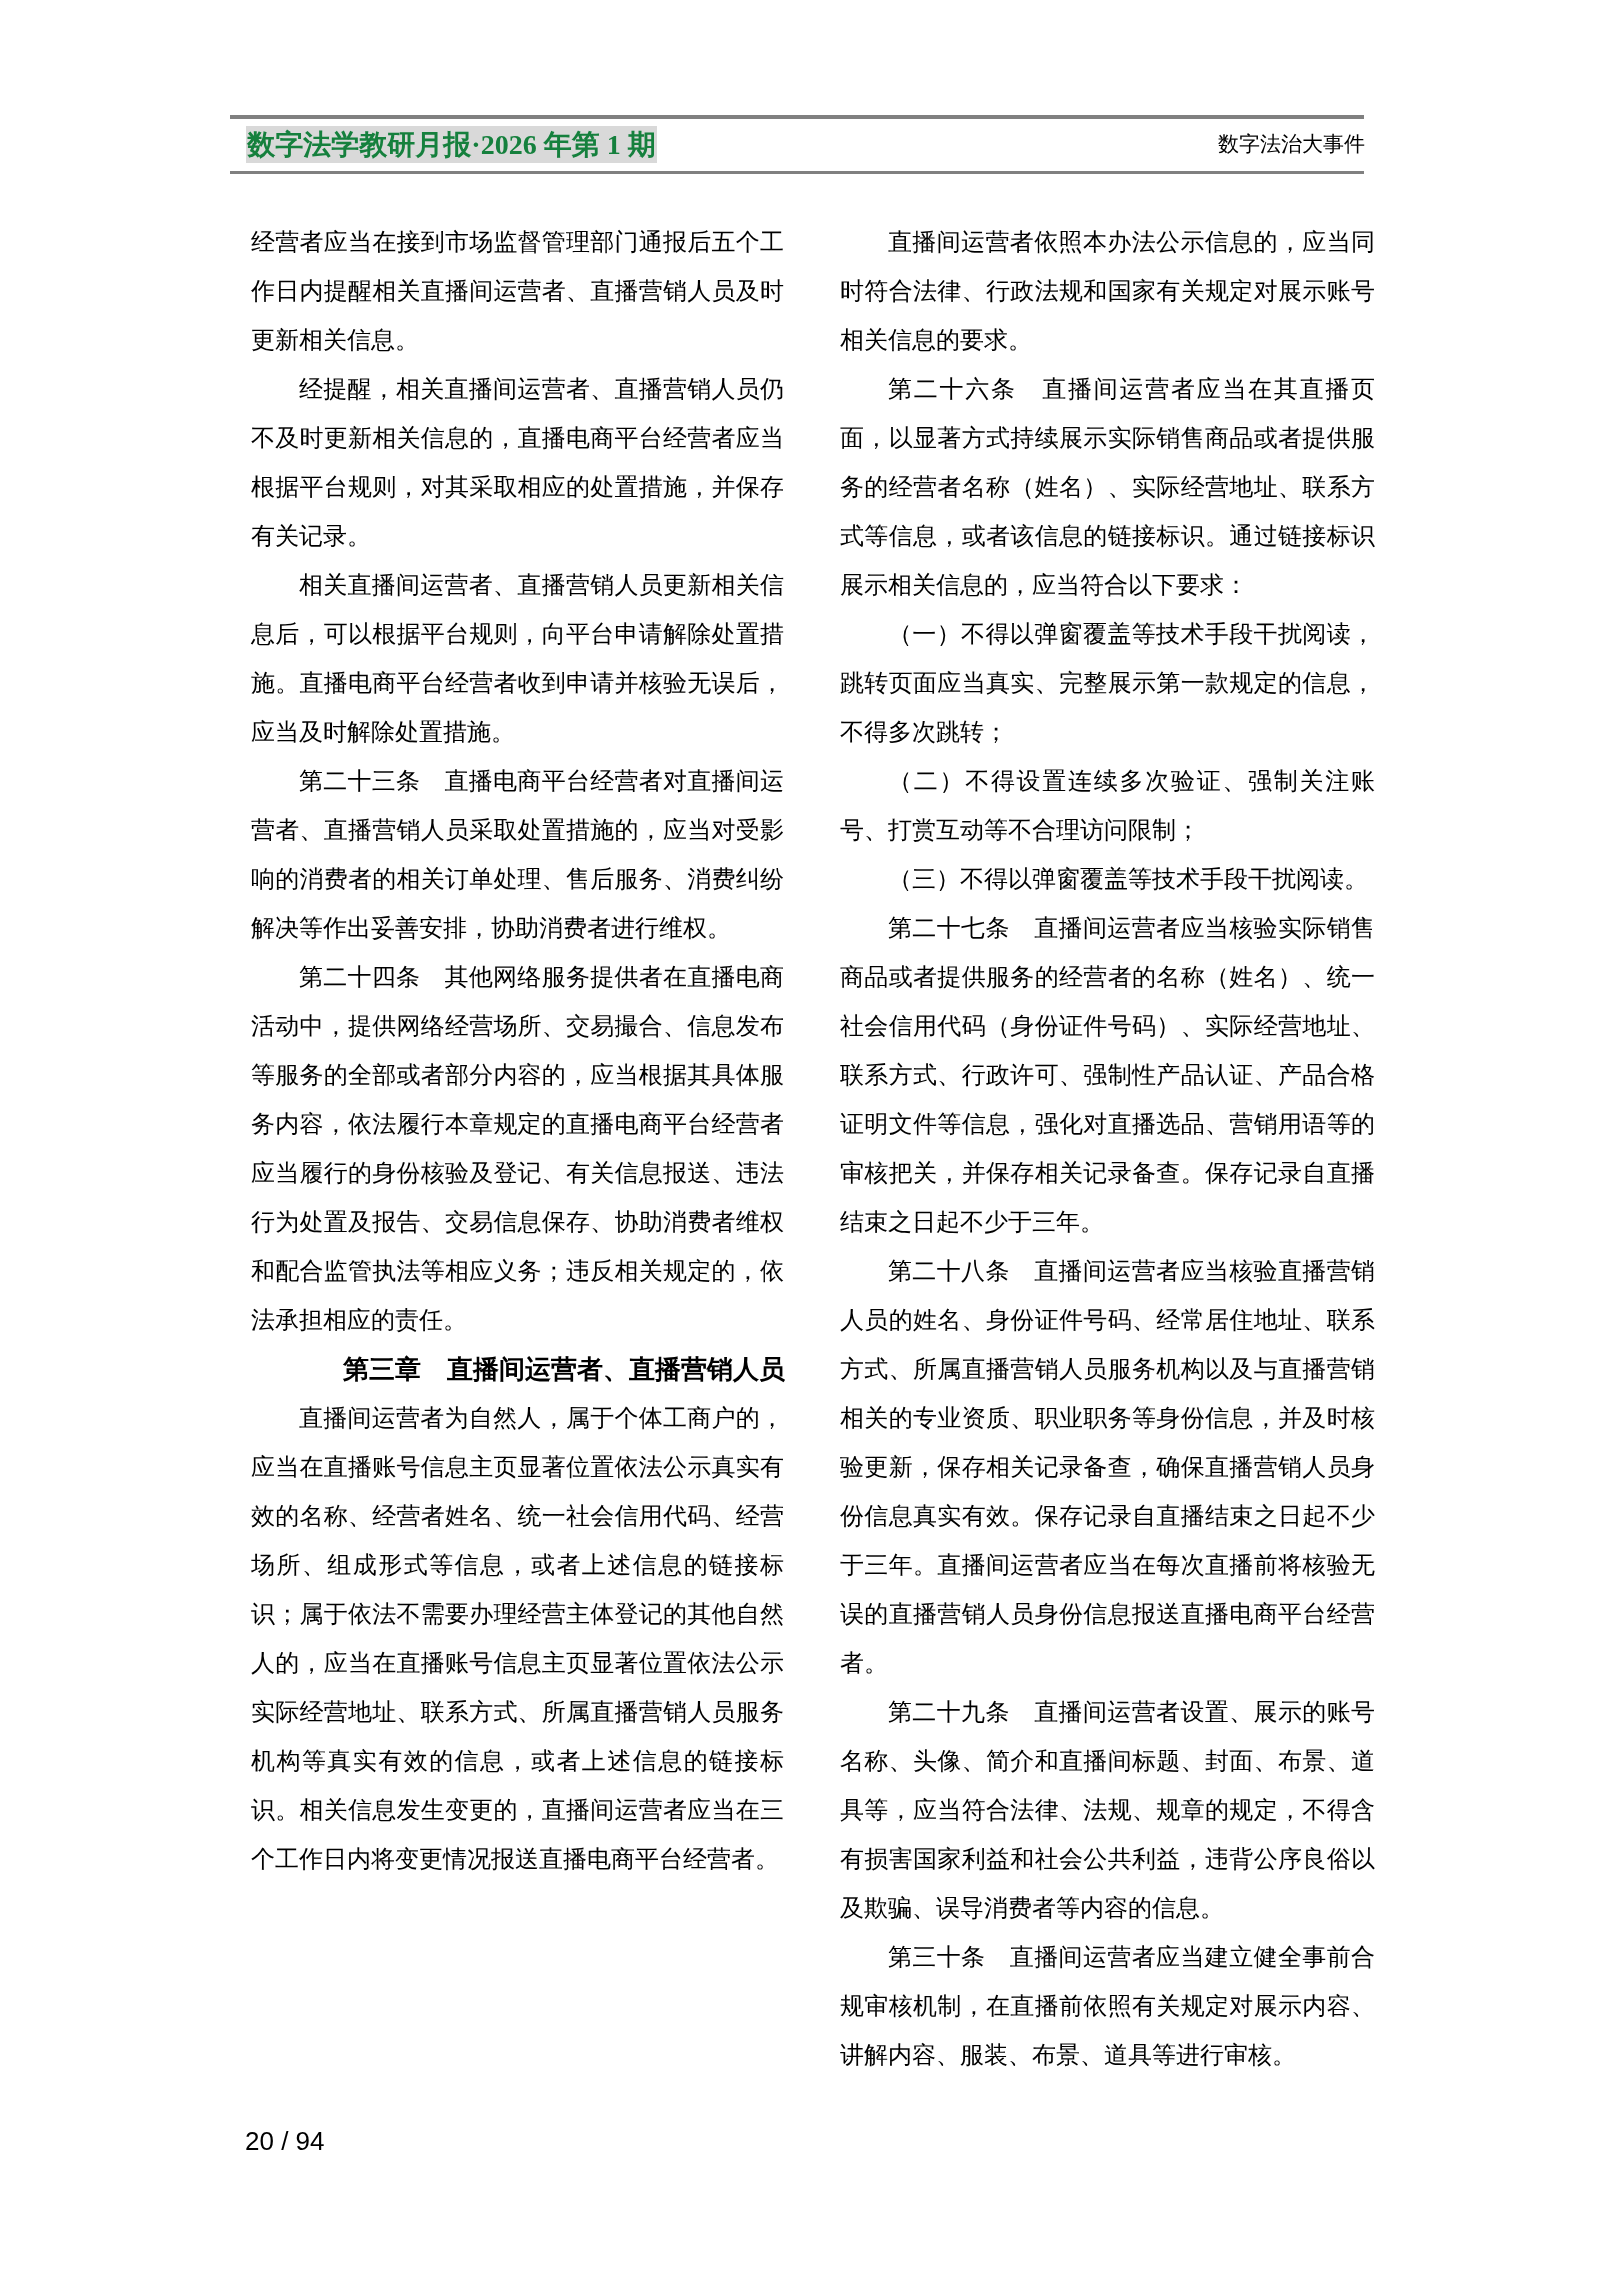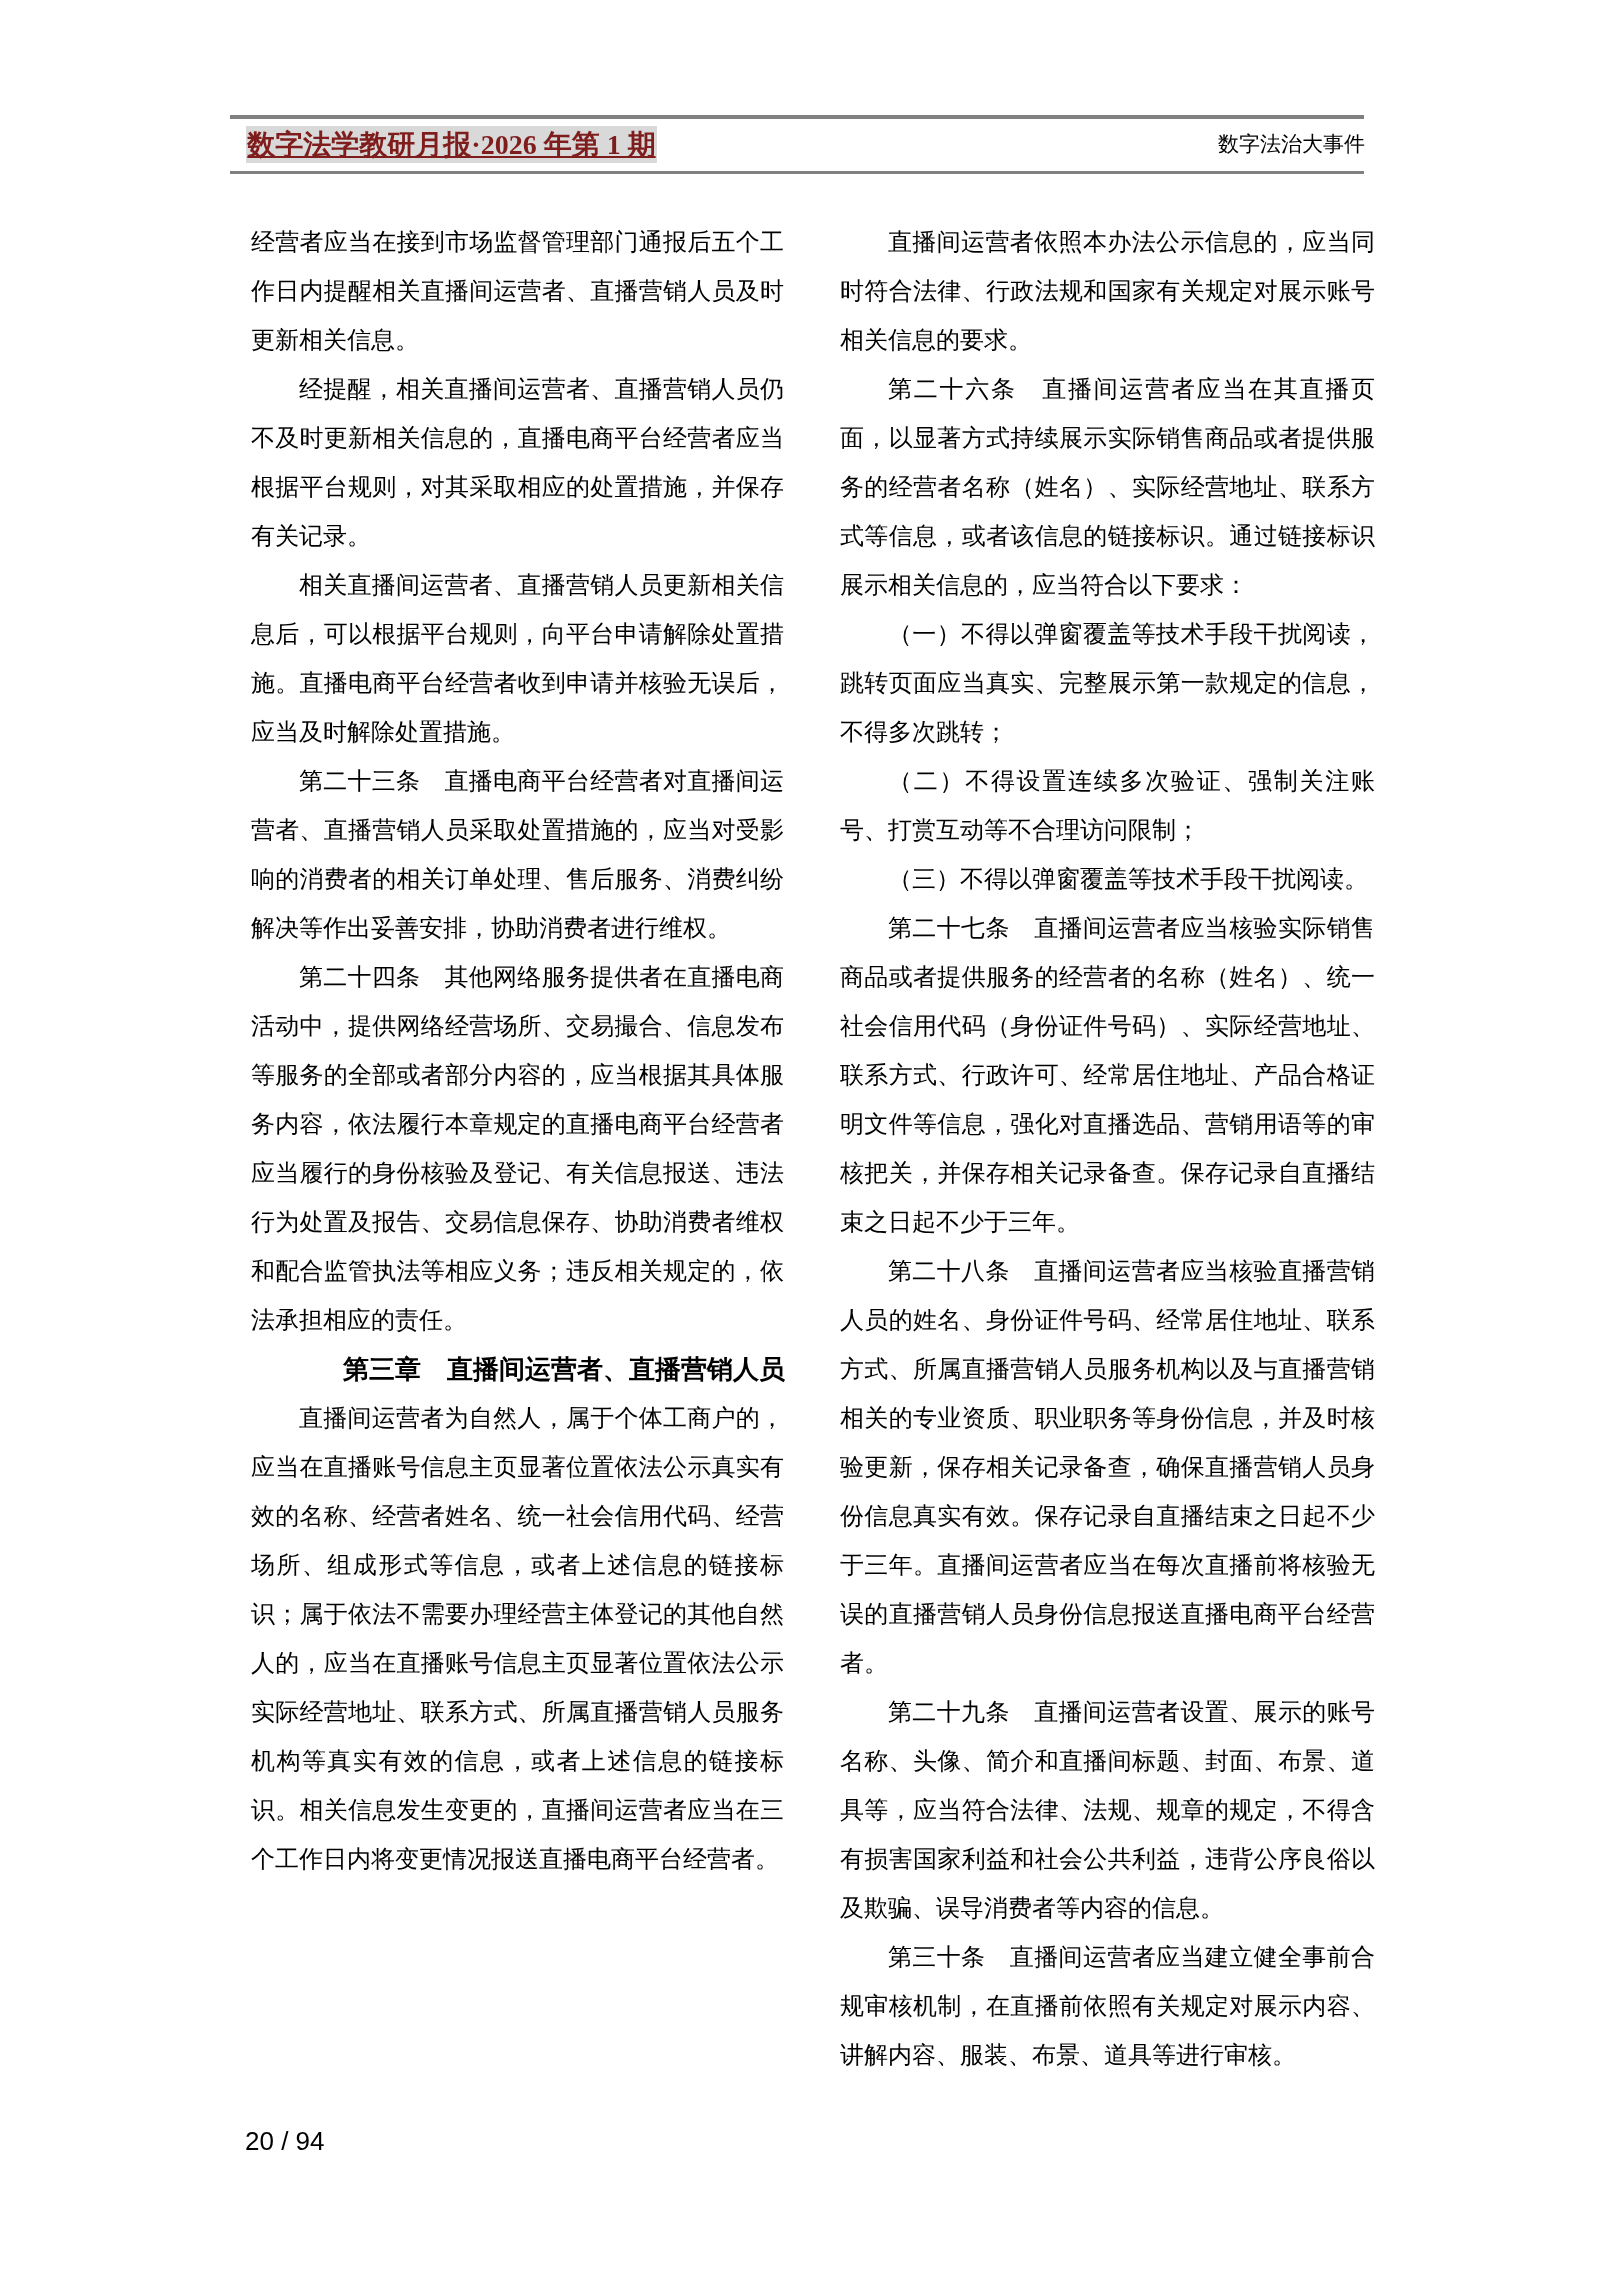--- a/index.html
+++ b/index.html
@@ -73,21 +73,21 @@
     font-size: 26px;
     line-height: 27.5px;
     text-align: center;
   }
 </style>
 </head>
 <body>
 
 <div class="rule rule-top" style="background: rgb(128, 128, 128);"></div>
 
-<div class="journal-title" style="color: #7f1d1d; background: rgb(217, 217, 217); text-decoration: underline;">数字法学教研月报·2026 年第 1 期</div>
+<div class="journal-title" style="color: #15803d; background: rgb(217, 217, 217);">数字法学教研月报·2026 年第 1 期</div>
 
 <div class="section-title">数字法治大事件</div>
 
 <div class="rule rule-bottom" style="background: rgb(128, 128, 128);"></div>
 
 <div class="col col-left">
     <p class="para">经营者应当在接到市场监督管理部门通报后五个工作日内提醒相关直播间运营者、直播营销人员及时更新相关信息。</p>
     <p class="para indent">经提醒，相关直播间运营者、直播营销人员仍不及时更新相关信息的，直播电商平台经营者应当根据平台规则，对其采取相应的处置措施，并保存有关记录。</p>
     <p class="para indent">相关直播间运营者、直播营销人员更新相关信息后，可以根据平台规则，向平台申请解除处置措施。直播电商平台经营者收到申请并核验无误后，应当及时解除处置措施。</p>
     <p class="para indent">第二十三条　直播电商平台经营者对直播间运营者、直播营销人员采取处置措施的，应当对受影响的消费者的相关订单处理、售后服务、消费纠纷解决等作出妥善安排，协助消费者进行维权。</p>
@@ -95,20 +95,20 @@
     <p class="para chapter">第三章　直播间运营者、直播营销人员</p>
     <p class="para indent">直播间运营者为自然人，属于个体工商户的，应当在直播账号信息主页显著位置依法公示真实有效的名称、经营者姓名、统一社会信用代码、经营场所、组成形式等信息，或者上述信息的链接标识；属于依法不需要办理经营主体登记的其他自然人的，应当在直播账号信息主页显著位置依法公示实际经营地址、联系方式、所属直播营销人员服务机构等真实有效的信息，或者上述信息的链接标识。相关信息发生变更的，直播间运营者应当在三个工作日内将变更情况报送直播电商平台经营者。</p>
   </div>
 
 <div class="col col-right">
     <p class="para indent">直播间运营者依照本办法公示信息的，应当同时符合法律、行政法规和国家有关规定对展示账号相关信息的要求。</p>
     <p class="para indent">第二十六条　直播间运营者应当在其直播页面，以显著方式持续展示实际销售商品或者提供服务的经营者名称（姓名）、实际经营地址、联系方式等信息，或者该信息的链接标识。通过链接标识展示相关信息的，应当符合以下要求：</p>
     <p class="para indent">（一）不得以弹窗覆盖等技术手段干扰阅读，跳转页面应当真实、完整展示第一款规定的信息，不得多次跳转；</p>
     <p class="para indent">（二）不得设置连续多次验证、强制关注账号、打赏互动等不合理访问限制；</p>
     <p class="para indent">（三）不得以弹窗覆盖等技术手段干扰阅读。</p>
-    <p class="para indent">第二十七条　直播间运营者应当核验实际销售商品或者提供服务的经营者的名称（姓名）、统一社会信用代码（身份证件号码）、实际经营地址、联系方式、行政许可、经常居住地址、产品合格证明文件等信息，强化对直播选品、营销用语等的审核把关，并保存相关记录备查。保存记录自直播结束之日起不少于三年。</p>
+    <p class="para indent">第二十七条　直播间运营者应当核验实际销售商品或者提供服务的经营者的名称（姓名）、统一社会信用代码（身份证件号码）、实际经营地址、联系方式、行政许可、强制性产品认证、产品合格证明文件等信息，强化对直播选品、营销用语等的审核把关，并保存相关记录备查。保存记录自直播结束之日起不少于三年。</p>
     <p class="para indent">第二十八条　直播间运营者应当核验直播营销人员的姓名、身份证件号码、经常居住地址、联系方式、所属直播营销人员服务机构以及与直播营销相关的专业资质、职业职务等身份信息，并及时核验更新，保存相关记录备查，确保直播营销人员身份信息真实有效。保存记录自直播结束之日起不少于三年。直播间运营者应当在每次直播前将核验无误的直播营销人员身份信息报送直播电商平台经营者。</p>
     <p class="para indent">第二十九条　直播间运营者设置、展示的账号名称、头像、简介和直播间标题、封面、布景、道具等，应当符合法律、法规、规章的规定，不得含有损害国家利益和社会公共利益，违背公序良俗以及欺骗、误导消费者等内容的信息。</p>
     <p class="para indent">第三十条　直播间运营者应当建立健全事前合规审核机制，在直播前依照有关规定对展示内容、讲解内容、服装、布景、道具等进行审核。</p>
   </div>
 
 <div class="page-number">20 / 94</div>
 
 
 </body></html>

